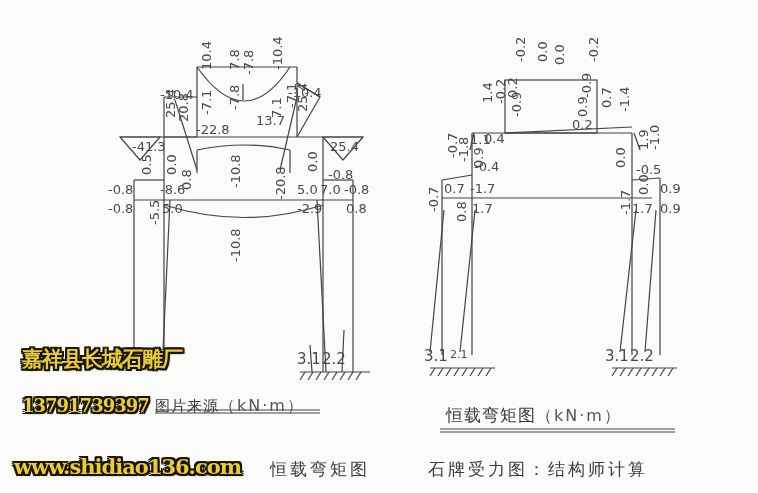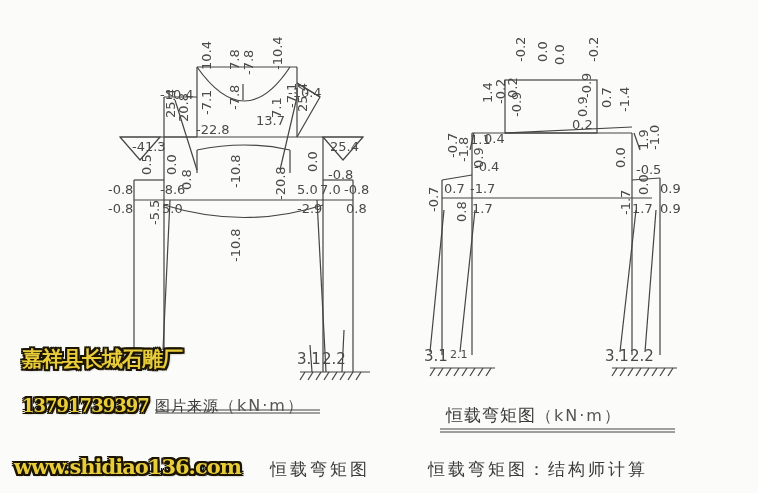--- a/index.html
+++ b/index.html
@@ -253,17 +253,17 @@
 
 <div class="caption" style="left:155px;top:396px;font-size:15px">
   <span>图片来源</span><span class="unit">（kN·m）</span>
 </div>
 
 <div class="caption" style="left:446px;top:404px">
   <span>恒载弯矩图</span><span class="unit">（kN·m）</span>
 </div>
 
 <div class="footer-text" style="left:270px;top:458px">恒载弯矩图</div>
-<div class="footer-text" style="left:428px;top:458px">恒载弯矩图：结构师计算</div>
+<div class="footer-text" style="left:428px;top:458px">石牌受力图：结构师计算</div>
 
 <div class="wm" style="left:22px;top:345px;font-size:21px;letter-spacing:-1px">嘉祥县长城石雕厂</div>
 <div class="wm" style="left:22px;top:395px;font-size:18px;letter-spacing:-1px">13791739397</div>
 <div class="wm" style="left:14px;top:454px;font-size:21px;letter-spacing:-1px">www.shidiao136.com</div>
 
 </body></html>

